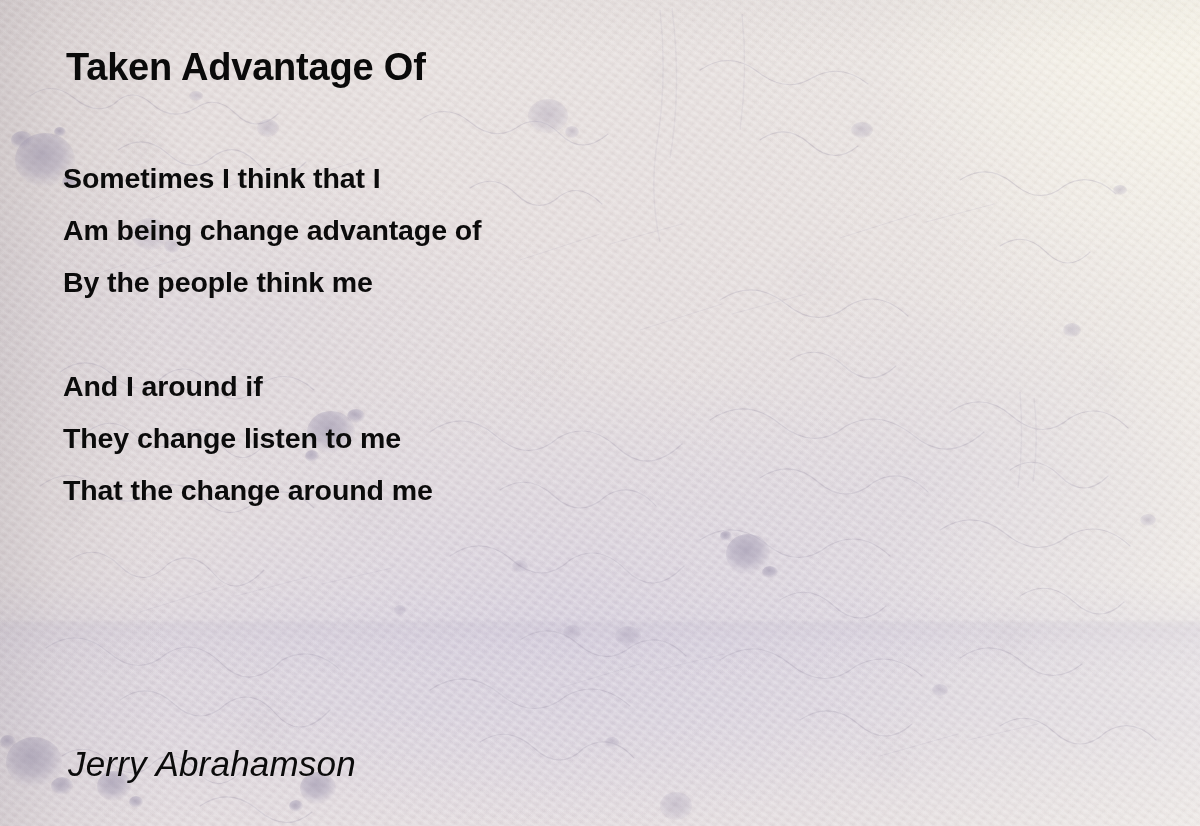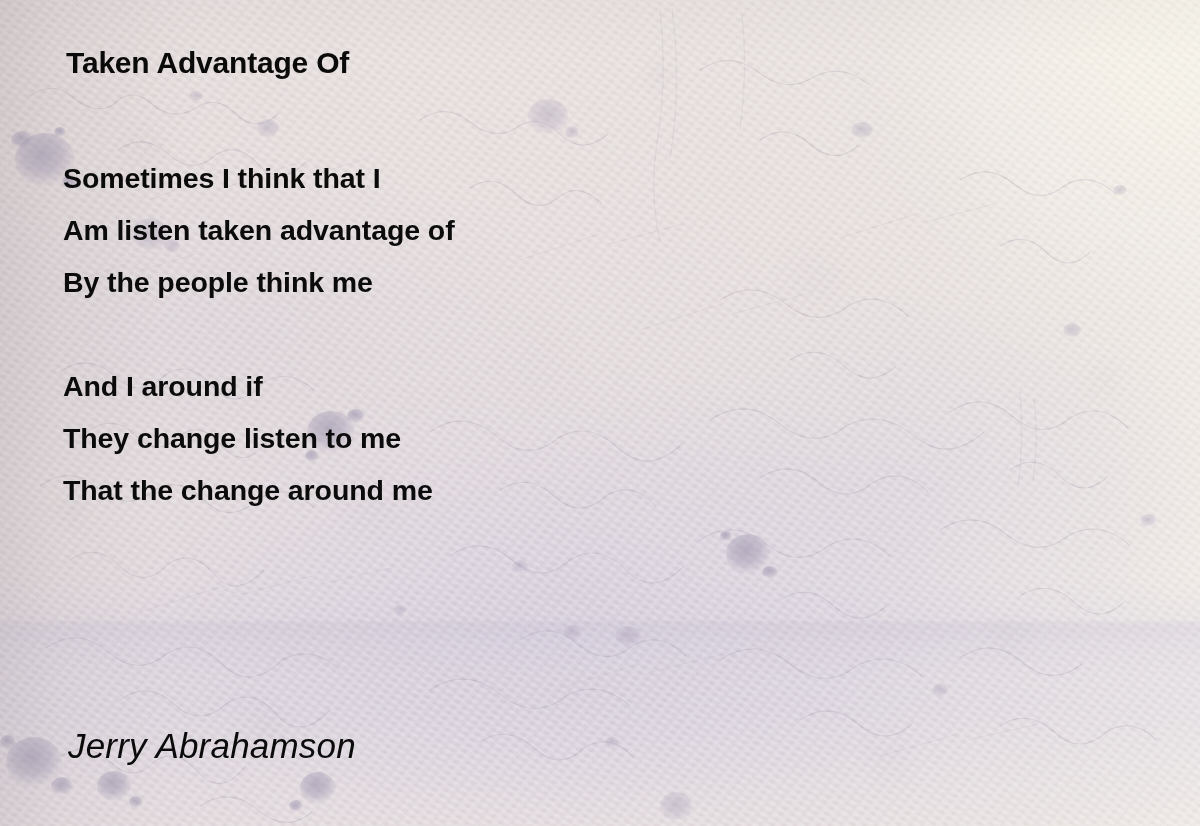--- a/index.html
+++ b/index.html
@@ -162,21 +162,21 @@
   #poem-content {
     position: absolute;
     inset: 0;
     z-index: 10;
   }
 
   #poem-title {
     position: absolute;
     left: 66px;
     top: 46px;
-    font-size: 30px;
+    font-size: 38px;
     font-weight: bold;
     letter-spacing: -0.2px;
     color: #0a0a0a;
     white-space: nowrap;
   }
 
   #poem-body {
     position: absolute;
     left: 63px;
     top: 152px;
@@ -193,21 +193,21 @@
     min-height: 52px;
   }
 
   .poem-line.blank {
     color: transparent;
   }
 
   #poem-author {
     position: absolute;
     left: 68px;
-    top: 726px;
+    top: 744px;
     font-size: 35px;
     font-style: italic;
     font-weight: normal;
     letter-spacing: 0.2px;
     color: #0b0b0b;
     white-space: nowrap;
   }
 </style>
 </head>
 <body>
@@ -364,21 +364,21 @@
   </div>
 
   <div class="bg-layer" id="bg-vignette"></div>
 
   <div id="poem-content">
 
     <div id="poem-title">Taken Advantage Of</div>
 
     <div id="poem-body">
       <div class="poem-line">Sometimes I think that I</div>
-      <div class="poem-line">Am listen taken advantage of</div>
+      <div class="poem-line">Am being change advantage of</div>
       <div class="poem-line">By the people think me</div>
       <div class="poem-line blank"></div>
       <div class="poem-line">And I around if</div>
       <div class="poem-line">They change listen to me</div>
       <div class="poem-line">That the change around me</div>
     </div>
 
     <div id="poem-author">Jerry Abrahamson</div>
 
   </div>

